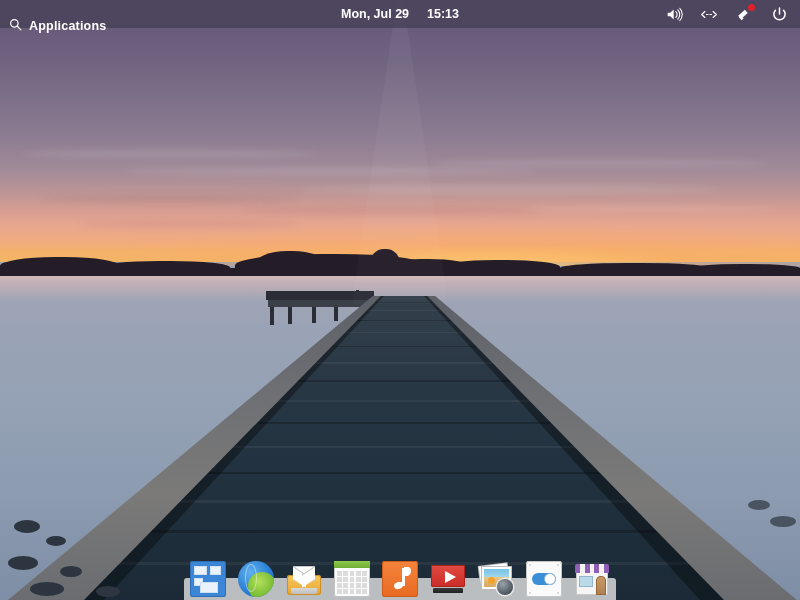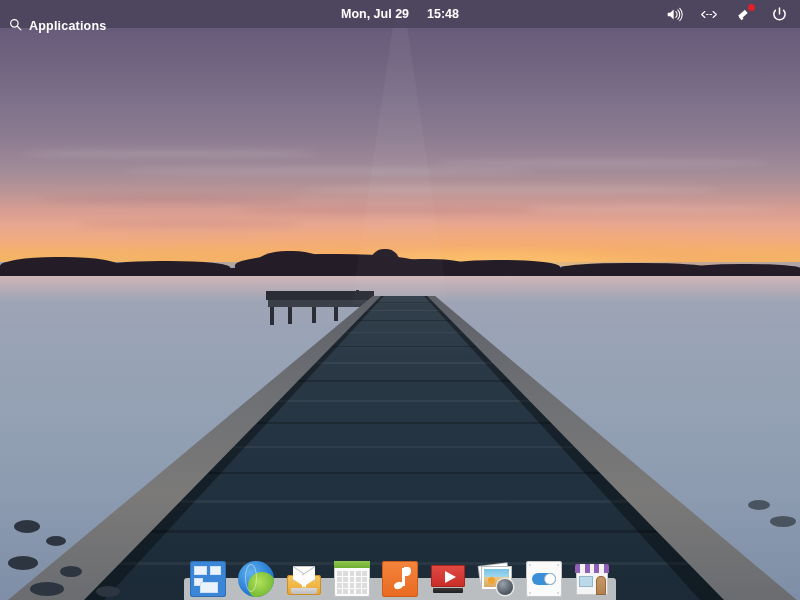--- a/index.html
+++ b/index.html
@@ -416,21 +416,21 @@
         <svg width="13" height="13" viewBox="0 0 16 16">
           <circle cx="6.6" cy="6.6" r="4.6" fill="none" stroke="#ffffff" stroke-width="1.5"></circle>
           <line x1="10.2" y1="10.2" x2="14.6" y2="14.6" stroke="#ffffff" stroke-width="1.6" stroke-linecap="round"></line>
         </svg>
       </span>
       <span id="apps-label">Applications</span>
     </div>
 
     <div id="panel-center">
       <span class="clock-date">Mon, Jul 29</span>
-      <span class="clock-time">15:48</span>
+      <span class="clock-time">15:13</span>
     </div>
 
     <div id="panel-right">
 
       <div class="tray-btn">
         <svg width="17" height="15" viewBox="0 0 20 16">
           <path d="M2 6 H5 L9 2.2 V13.8 L5 10 H2 Z" fill="#ffffff"></path>
           <path d="M11.6 4.6 a4.6 4.6 0 0 1 0 6.8" fill="none" stroke="#ffffff" stroke-width="1.3" stroke-linecap="round"></path>
           <path d="M13.9 2.6 a7.6 7.6 0 0 1 0 10.8" fill="none" stroke="#ffffff" stroke-width="1.3" stroke-linecap="round"></path>
           <path d="M16.2 0.8 a10.4 10.4 0 0 1 0 14.4" fill="none" stroke="#ffffff" stroke-width="1.2" stroke-linecap="round"></path>

